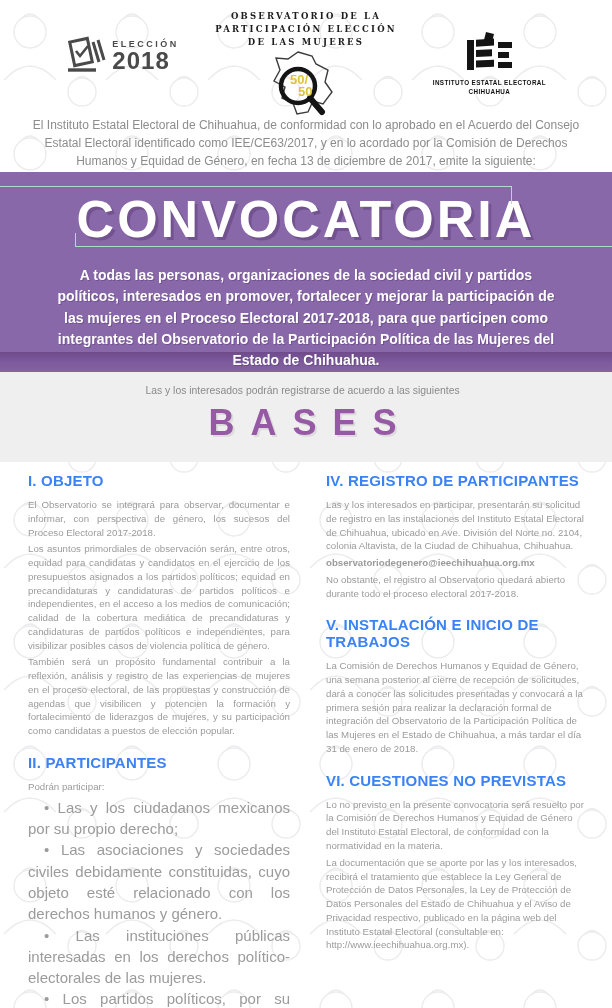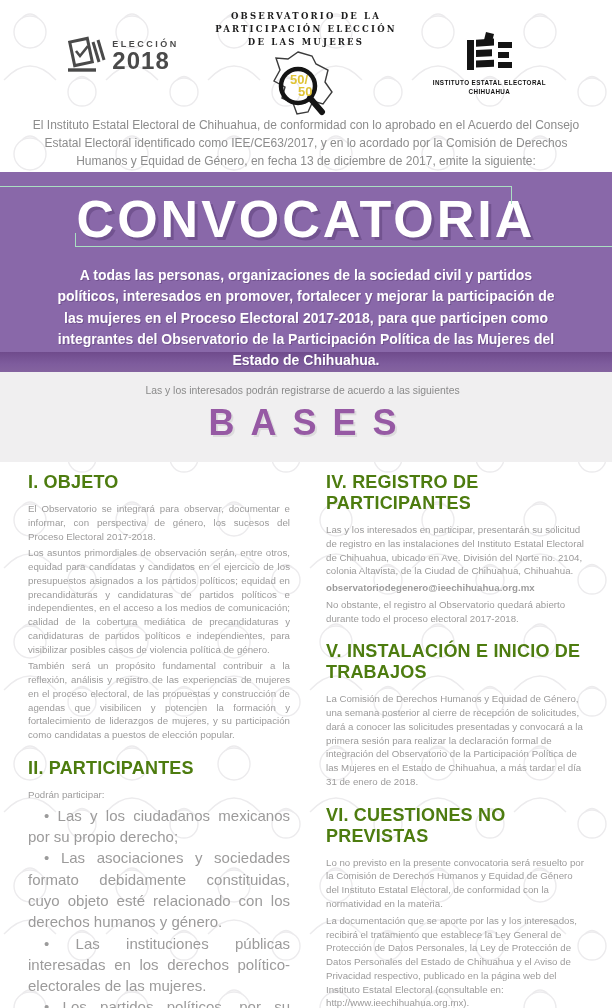--- a/index.html
+++ b/index.html
@@ -30,21 +30,21 @@
   .banner-strip { height:20px; background:linear-gradient(180deg,#6f4b8c 0%, #7e5c9d 60%, #84639f 100%); }
 
   
   .bases-band { background:#f0eff0; padding:13px 7px 18px 0; text-align:center; }
   .bases-lead { font-size:10.4px; color:#8a8a8a; }
   .bases-title { margin-top:6px; font-size:36px; font-weight:900; letter-spacing:16px; color:#9659a4; text-shadow:2px 2px 0 rgba(0,0,0,0.08); text-indent:16px; }
 
   
   .cols { display:flex; gap:36px; padding:2px 24px 0 28px; }
   .col { flex:1; min-width:0; }
-  h3.sec { color:#4d7c0f; font-size:18px; font-weight:bold; letter-spacing:0.2px; margin:16px 0 9px 0; }
+  h3.sec { color:#3b82f6; font-size:15px; font-weight:bold; letter-spacing:0.2px; margin:16px 0 9px 0; }
   .col-left h3.sec:first-child, .col-right h3.sec:first-child { margin-top:8px; }
   .col p { font-size:9.7px; line-height:1.42; color:#9c9b9b; margin:0 0 3px 0; }
   .col-left p { text-align:justify; }
   .col ul { list-style:none; }
   .col li { font-size:15px; line-height:1.42; color:#9c9b9b; text-indent:16px; text-align:justify; }
   .col li::before { content:"\2022\00a0"; }
   .email-line { font-weight:bold; color:#7d7c7c; }
   sup { font-size:7px; }
 </style>
 </head>
@@ -143,21 +143,21 @@
       <div class="col col-left">
         <h3 class="sec">I. OBJETO</h3>
         <p>El Observatorio se integrará para observar, documentar e informar, con perspectiva de género, los sucesos del Proceso Electoral 2017-2018.</p>
         <p>Los asuntos primordiales de observación serán, entre otros, equidad para candidatas y candidatos en el ejercicio de los presupuestos asignados a los partidos políticos; equidad en precandidaturas y candidaturas de partidos políticos e independientes, en el acceso a los medios de comunicación; calidad de la cobertura mediática de precandidaturas y candidaturas de partidos políticos e independientes, para visibilizar posibles casos de violencia política de género.</p>
         <p>También será un propósito fundamental contribuir a la reflexión, análisis y registro de las experiencias de mujeres en el proceso electoral, de las propuestas y construcción de agendas que visibilicen y potencien la formación y fortalecimiento de liderazgos de mujeres, y su participación como candidatas a puestos de elección popular.</p>
 
         <h3 class="sec">II. PARTICIPANTES</h3>
         <p>Podrán participar:</p>
         <ul>
           <li>Las y los ciudadanos mexicanos por su propio derecho;</li>
-          <li>Las asociaciones y sociedades formato debidamente constituidas, cuyo objeto esté relacionado con los derechos humanos y género.</li>
+          <li>Las asociaciones y sociedades civiles debidamente constituidas, cuyo objeto esté relacionado con los derechos humanos y género.</li>
           <li>Las instituciones públicas interesadas en los derechos político-electorales de las mujeres.</li>
           <li>Los partidos políticos, por su finalidad de impulsar y generar espacios democráticos de participación política de las mujeres.</li>
         </ul>
 
         <h3 class="sec">III. REQUISITOS</h3>
         <p><span>Las y los interesados deberán presentar la solicitud de registro</span><sup>1</sup><span> que contiene:</span></p>
         <ul>
           <li>Estado;</li>
           <li>Municipio de residencia;</li>
 

